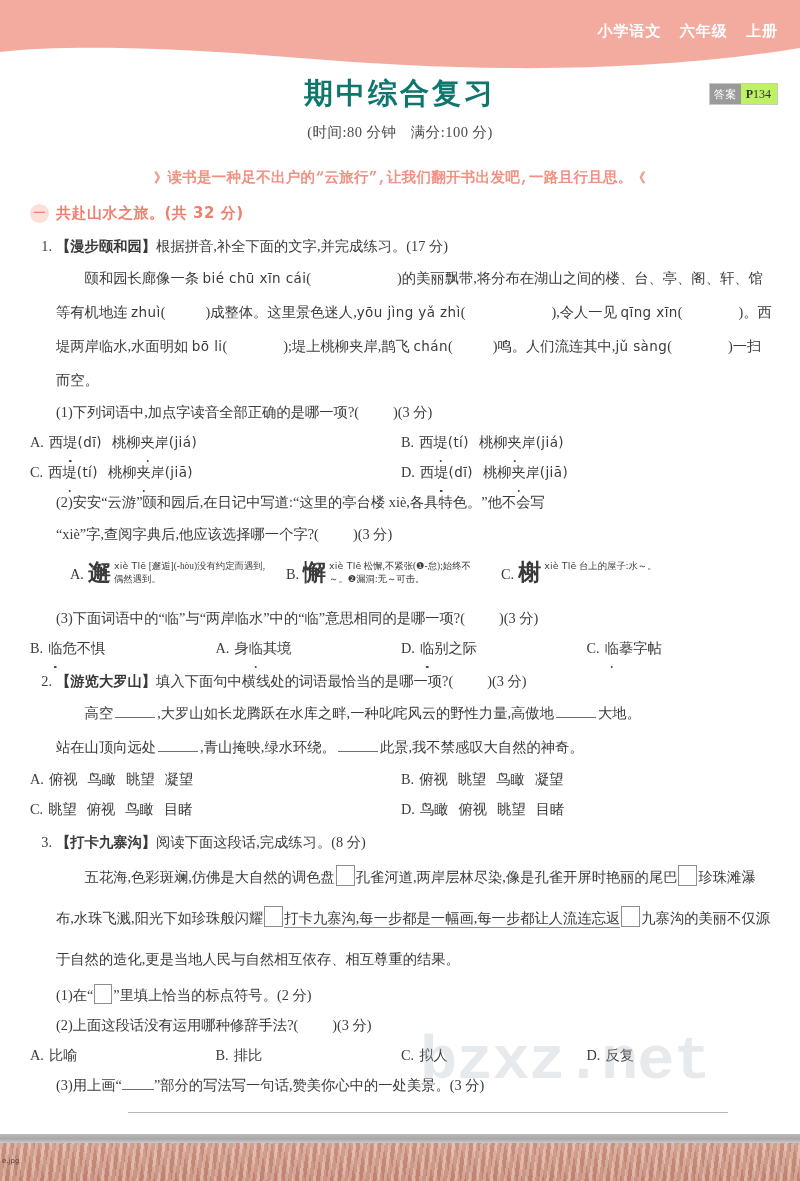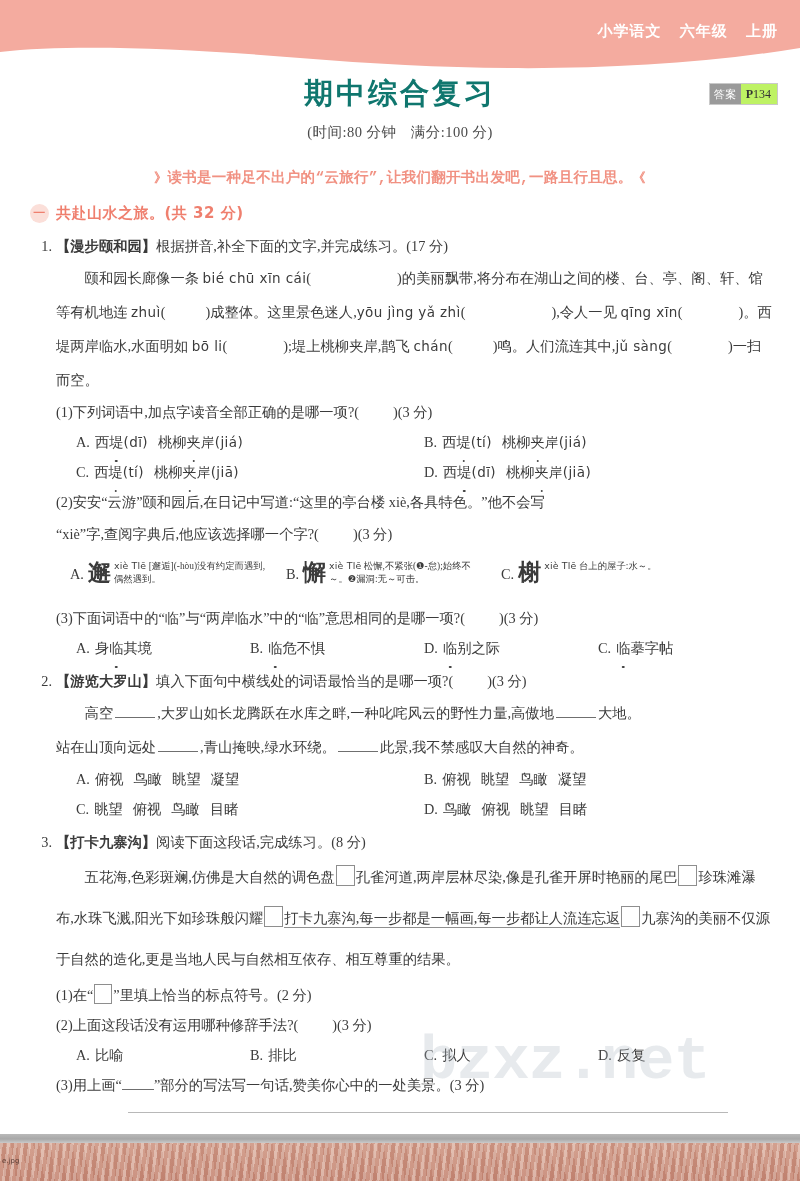--- a/index.html
+++ b/index.html
@@ -185,21 +185,20 @@
   .blankp.short { min-width: 40px; }
   .blankp.mid { min-width: 56px; }
 
   .sub-q {
     margin-left: 26px;
     line-height: 30px;
   }
   .paren-blank { display: inline-block; width: 34px; }
 
   .opts {
-    margin-left: 46px;
     display: flex;
     line-height: 30px;
   }
   .opts.two > div { width: 50%; }
   .opts.four > div { width: 25%; }
   .opt-lbl {
     font-family: "Liberation Serif", serif;
     margin-right: 5px;
   }
   .dotted {
@@ -408,22 +407,22 @@
       </div>
       <div class="dict-entry">
         <span class="dict-lbl">C.</span>
         <span class="dict-char">榭</span>
         <span class="dict-body"><span class="dict-py">xiè Tlẽ</span> <span>台上的屋子:水～。</span></span>
       </div>
     </div>
 
     <div class="sub-q"><span>(3)</span><span>下面词语中的“临”与“两岸临水”中的“临”意思相同的是哪一项?</span>(<span class="paren-blank"></span>)<span>(3 分)</span></div>
     <div class="opts four">
+      <div><span class="opt-lbl">B.</span><span></span><span class="dotted">临</span><span>危不惧</span></div>
       <div><span class="opt-lbl">A.</span><span>身</span><span class="dotted">临</span><span>其境</span></div>
-      <div><span class="opt-lbl">B.</span><span></span><span class="dotted">临</span><span>危不惧</span></div>
       <div><span class="opt-lbl">D.</span><span></span><span class="dotted">临</span><span>别之际</span></div>
       <div><span class="opt-lbl">C.</span><span></span><span class="dotted">临</span><span>摹字帖</span></div>
     </div>
   </div>
 
   <div class="q-item">
     <div class="q-head">
       <span class="q-num">2.</span>
       <span class="q-head-text"><span class="brk">【游览大罗山】</span><span>填入下面句中横线处的词语最恰当的是哪一项?</span>(<span class="paren-blank"></span>)<span>(3 分)</span></span>
     </div>

